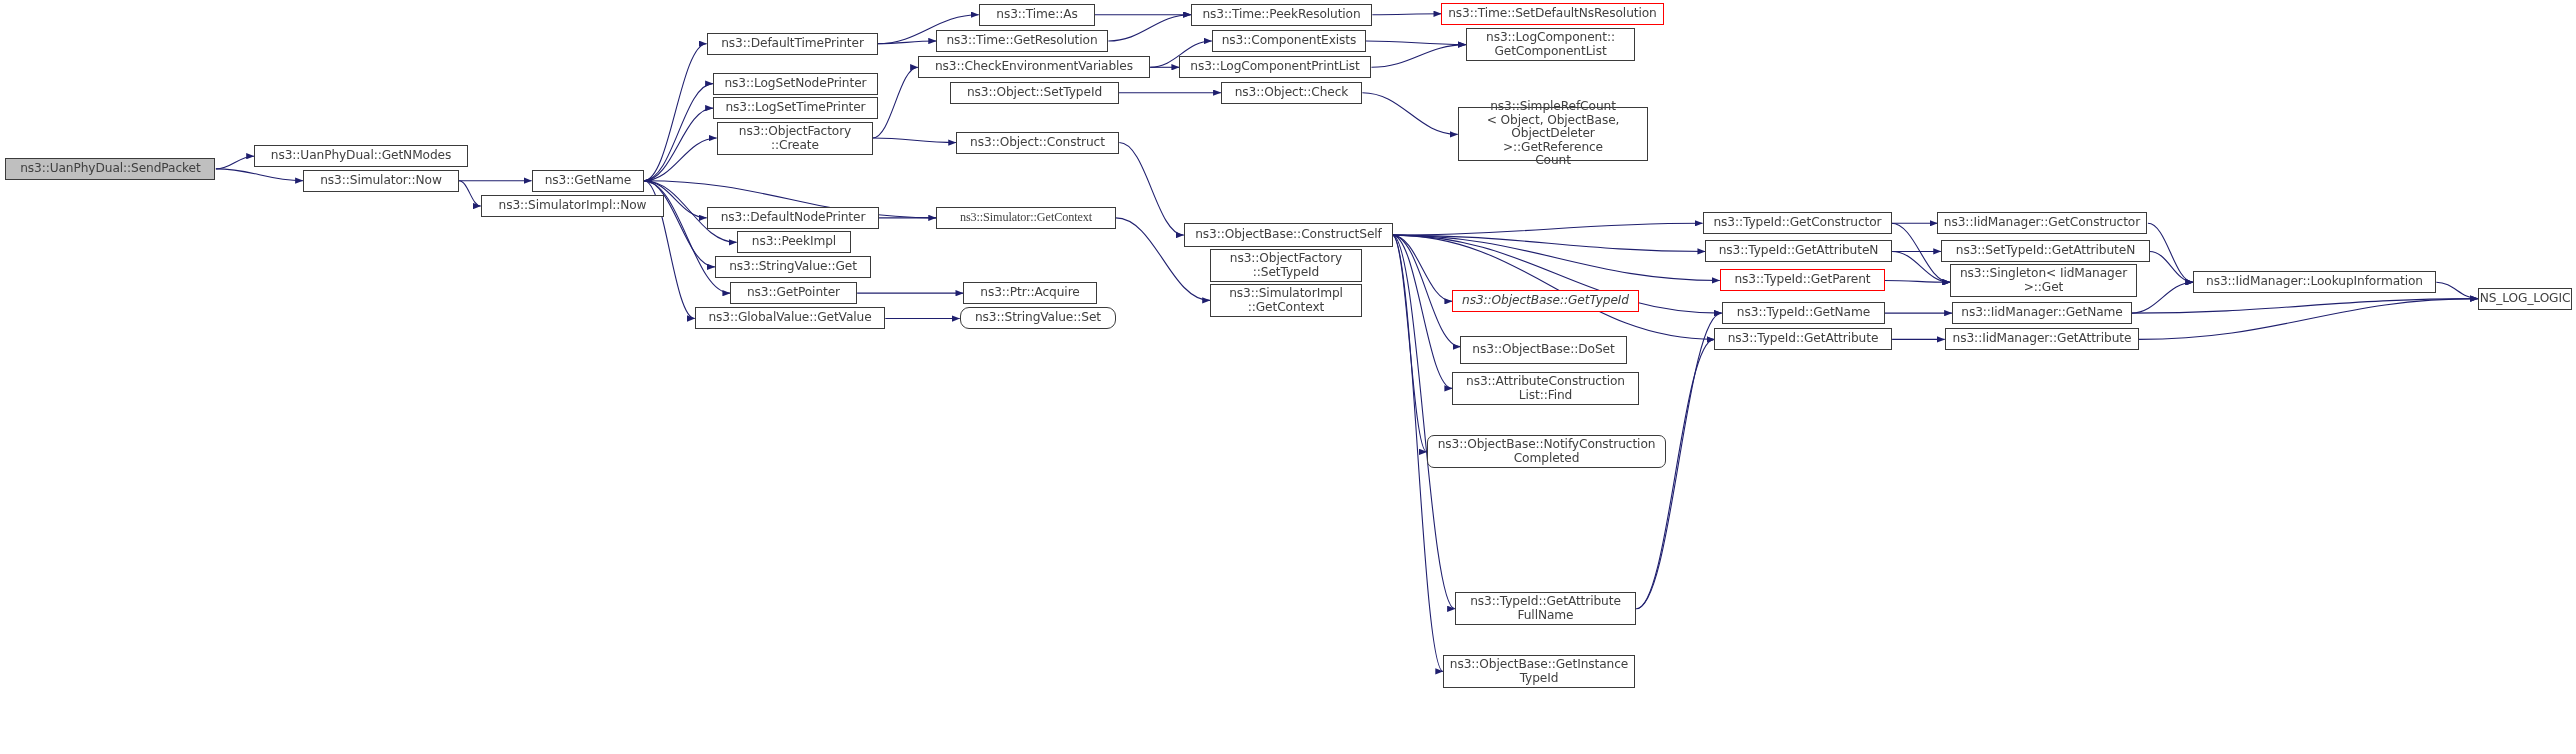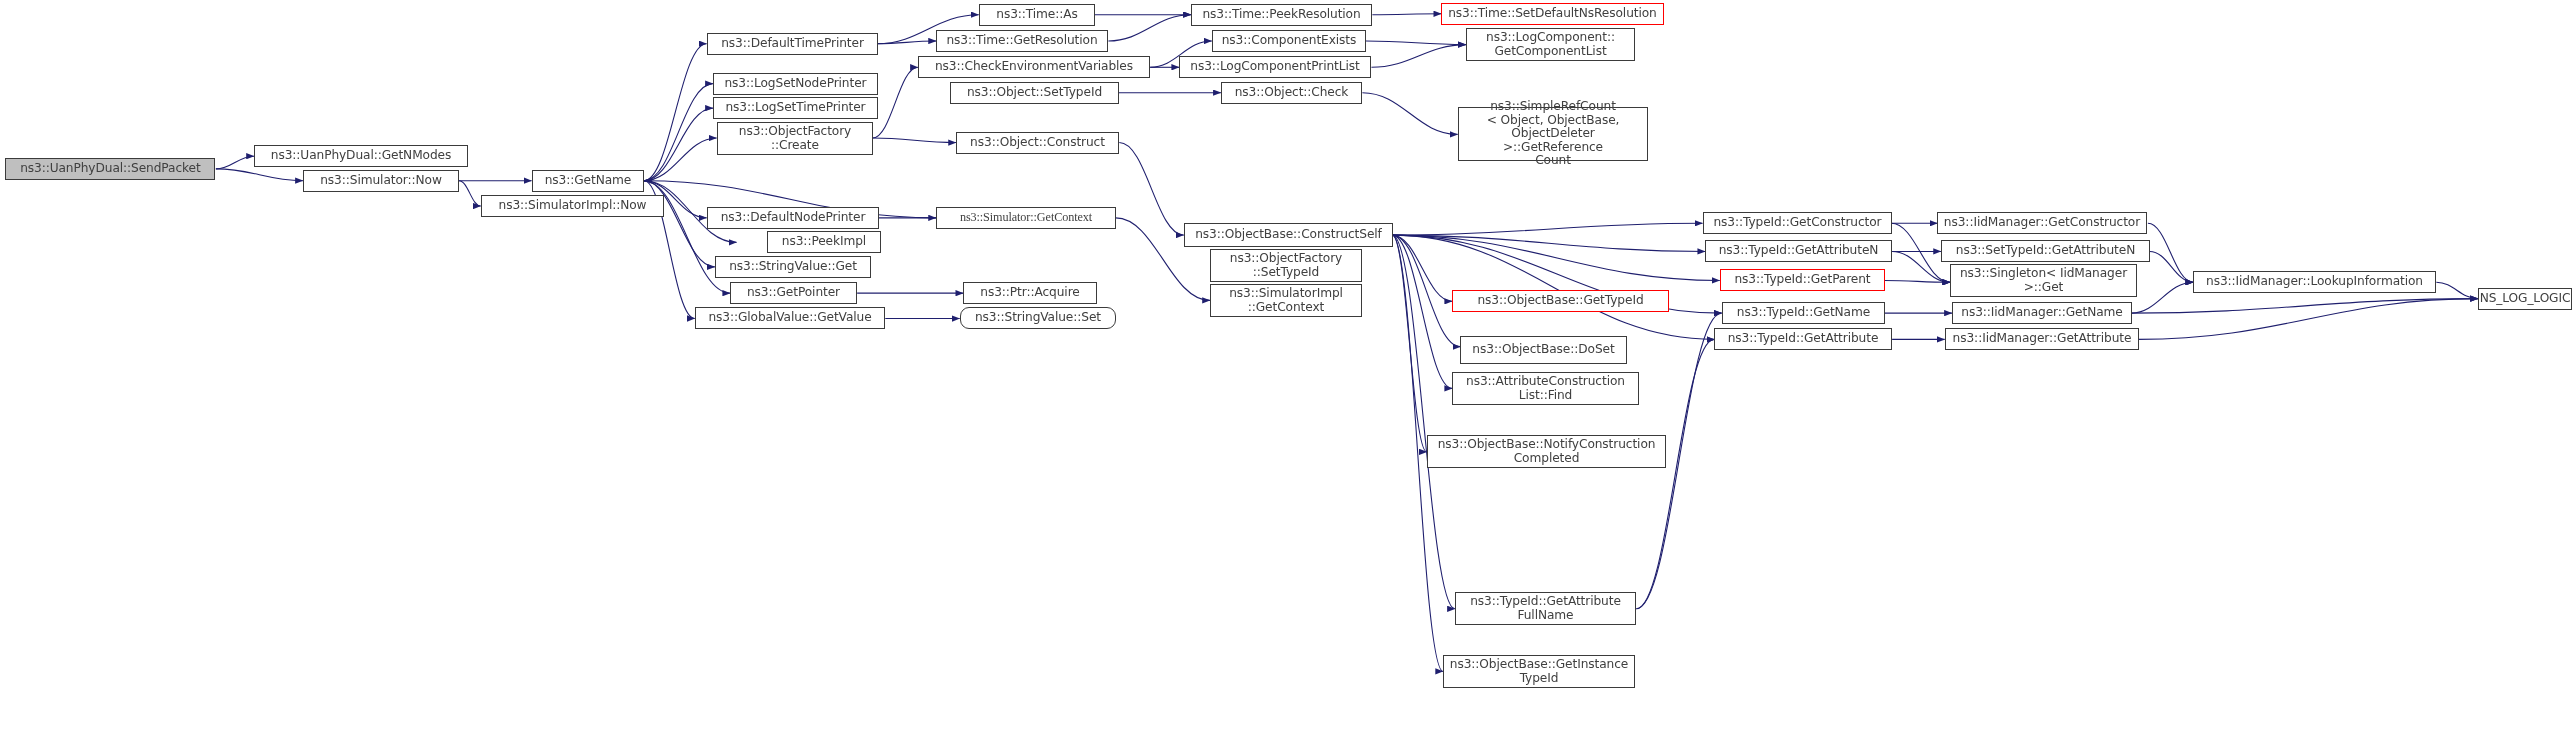--- a/index.html
+++ b/index.html
@@ -108,21 +108,21 @@
       <div class="node plain" style="left: 254px; top: 145px; width: 214px; height: 22px;"><span>ns3::UanPhyDual::GetNModes</span></div>
       <div class="node" style="left: 303px; top: 170px; width: 156px; height: 22px;"><span>ns3::Simulator::Now</span></div>
       <div class="node plain" style="left: 481px; top: 195px; width: 183px; height: 22px;"><span>ns3::SimulatorImpl::Now</span></div>
       <div class="node" style="left: 532px; top: 170px; width: 112px; height: 22px;"><span>ns3::GetName</span></div>
       <div class="node plain" style="left: 707px; top: 33px; width: 171px; height: 22px;"><span>ns3::DefaultTimePrinter</span></div>
       <div class="node plain" style="left: 713px; top: 73px; width: 165px; height: 22px;"><span>ns3::LogSetNodePrinter</span></div>
       <div class="node plain" style="left: 713px; top: 97px; width: 165px; height: 22px;"><span>ns3::LogSetTimePrinter</span></div>
       <div class="node" style="left: 717px; top: 122px; width: 156px; height: 33px;"><span>ns3::ObjectFactory
 ::Create</span></div>
       <div class="node" style="left: 707px; top: 207px; width: 172px; height: 22px;"><span>ns3::DefaultNodePrinter</span></div>
-      <div class="node" style="left: 737px; top: 231px; width: 114px; height: 22px; margin-left: 30px;"><span>ns3::PeekImpl</span></div>
+      <div class="node" style="left: 737px; top: 231px; width: 114px; height: 22px;"><span>ns3::PeekImpl</span></div>
       <div class="node" style="left: 715px; top: 256px; width: 156px; height: 22px;"><span>ns3::StringValue::Get</span></div>
       <div class="node" style="left: 730px; top: 282px; width: 127px; height: 22px;"><span>ns3::GetPointer</span></div>
       <div class="node" style="left: 695px; top: 307px; width: 190px; height: 22px;"><span>ns3::GlobalValue::GetValue</span></div>
       <div class="node plain" style="left: 979px; top: 3.6px; width: 116px; height: 22px;"><span>ns3::Time::As</span></div>
       <div class="node plain" style="left: 936px; top: 30px; width: 172px; height: 22px;"><span>ns3::Time::GetResolution</span></div>
       <div class="node" style="left: 918px; top: 56px; width: 232px; height: 22px;"><span>ns3::CheckEnvironmentVariables</span></div>
       <div class="node" style="left: 950px; top: 82px; width: 169px; height: 22px;"><span>ns3::Object::SetTypeId</span></div>
       <div class="node" style="left: 956px; top: 132px; width: 163px; height: 22px;"><span>ns3::Object::Construct</span></div>
       <div class="node" style="left: 936px; top: 207px; width: 180px; height: 22px; font-family: Liberation Serif, serif;"><span>ns3::Simulator::GetContext</span></div>
       <div class="node" style="left: 1184px; top: 223px; width: 209px; height: 23.6px;"><span>ns3::ObjectBase::ConstructSelf</span></div>
@@ -134,25 +134,25 @@
       <div class="node" style="left: 1212px; top: 30px; width: 154px; height: 22px;"><span>ns3::ComponentExists</span></div>
       <div class="node" style="left: 1179px; top: 56px; width: 192px; height: 22px;"><span>ns3::LogComponentPrintList</span></div>
       <div class="node" style="left: 1221px; top: 82px; width: 141px; height: 22px;"><span>ns3::Object::Check</span></div>
       <div class="node red" style="left: 1441px; top: 2.7px; width: 223px; height: 22px;"><span>ns3::Time::SetDefaultNsResolution</span></div>
       <div class="node" style="left: 1466px; top: 28px; width: 169px; height: 33px;"><span>ns3::LogComponent::
 GetComponentList</span></div>
       <div class="node" style="left: 1458px; top: 107px; width: 190px; height: 54px;"><span>ns3::SimpleRefCount
 &lt; Object, ObjectBase,
 ObjectDeleter &gt;::GetReference
 Count</span></div>
-      <div class="node red" style="left: 1452px; top: 290px; width: 217px; height: 22px;"><span>ns3::ObjectBase::GetTypeId</span></div>
+      <div class="node red" style="left: 1452px; top: 290px; width: 187px; height: 22px; font-style: italic;"><span>ns3::ObjectBase::GetTypeId</span></div>
       <div class="node" style="left: 1460px; top: 336px; width: 167px; height: 28px;"><span>ns3::ObjectBase::DoSet</span></div>
       <div class="node" style="left: 1452px; top: 372px; width: 187px; height: 33px;"><span>ns3::AttributeConstruction
 List::Find</span></div>
-      <div class="node" style="left: 1427px; top: 435px; width: 239px; height: 33px;"><span>ns3::ObjectBase::NotifyConstruction
+      <div class="node" style="left: 1427px; top: 435px; width: 239px; height: 33px; border-radius: 7px;"><span>ns3::ObjectBase::NotifyConstruction
 Completed</span></div>
       <div class="node" style="left: 1455px; top: 592px; width: 181px; height: 33px;"><span>ns3::TypeId::GetAttribute
 FullName</span></div>
       <div class="node" style="left: 1443px; top: 655px; width: 192px; height: 33px;"><span>ns3::ObjectBase::GetInstance
 TypeId</span></div>
       <div class="node" style="left: 1703px; top: 212px; width: 189px; height: 22px;"><span>ns3::TypeId::GetConstructor</span></div>
       <div class="node" style="left: 1705px; top: 240px; width: 187px; height: 22px;"><span>ns3::TypeId::GetAttributeN</span></div>
       <div class="node red" style="left: 1720px; top: 269px; width: 165px; height: 22px;"><span>ns3::TypeId::GetParent</span></div>
       <div class="node" style="left: 1722px; top: 302px; width: 163px; height: 22px;"><span>ns3::TypeId::GetName</span></div>
       <div class="node" style="left: 1714px; top: 328px; width: 178px; height: 22px;"><span>ns3::TypeId::GetAttribute</span></div>

